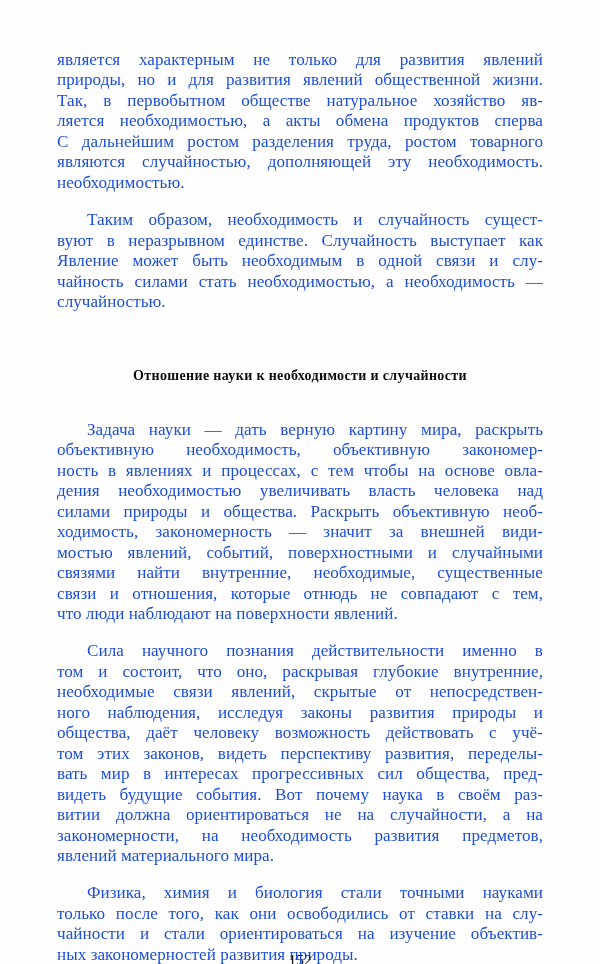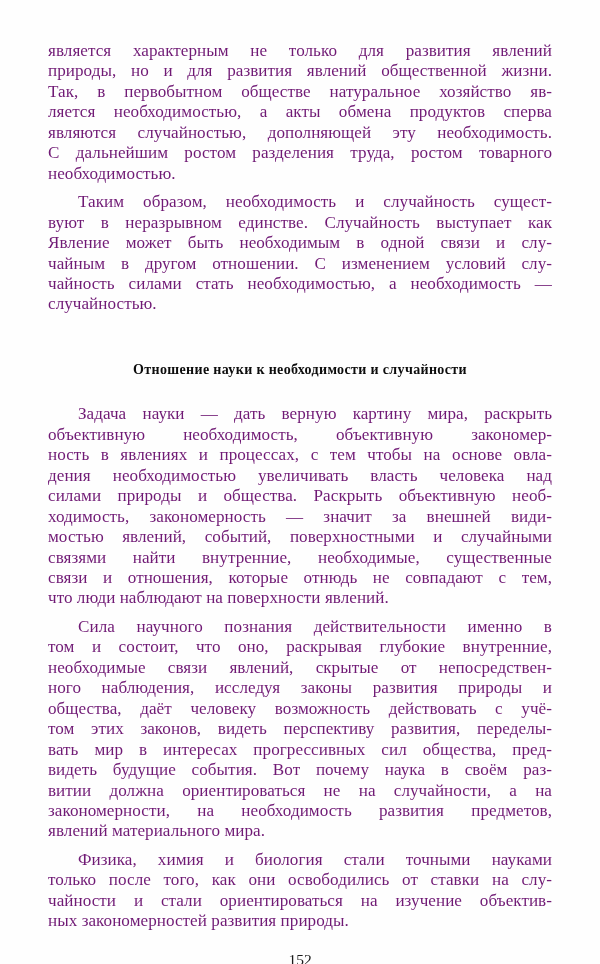--- a/index.html
+++ b/index.html
@@ -18,28 +18,28 @@
     font-family: "Liberation Serif", "DejaVu Serif", serif;
     color: #121212;
   }
   .text-column {
     position: absolute;
     left: 40px;
     top: 33px;
     width: 520px;
   }
   .para {
-    margin: 8px;
+    margin: 17px;
     font-size: 17.1px;
     line-height: 20.45px;
     text-align: justify;
     text-justify: inter-word;
     text-indent: 30px;
     hyphens: manual;
-    color: #701a75;
+    color: #1d4ed8;
     letter-spacing: 0.05px;
   }
   .para.first-block {
     text-indent: 0;
   }
   
   .para .ln {
     display: block;
     text-align: justify;
     text-align-last: justify;
@@ -79,30 +79,29 @@
 
 <div class="page">
 
   <div class="text-column">
 
     <p class="para first-block">
       <span class="ln">является характерным не только  для  развития  явлений</span>
       <span class="ln">природы, но и для развития явлений общественной жизни.</span>
       <span class="ln">Так, в первобытном обществе натуральное хозяйство яв-</span>
       <span class="ln">ляется необходимостью, а акты обмена продуктов сперва</span>
+      <span class="ln">С дальнейшим ростом разделения труда, ростом товарного</span>
       <span class="ln">являются случайностью, дополняющей эту необходимость.</span>
-      <span class="ln">С дальнейшим ростом разделения труда, ростом товарного</span>
       <span class="ln last">необходимостью.</span>
     </p>
 
     <p class="para first-block">
       <span class="ln indent">Таким образом, необходимость и случайность сущест-</span>
       <span class="ln">вуют в неразрывном единстве. Случайность выступает как</span>
       <span class="ln">Явление может быть необходимым в одной  связи  и  слу-</span>
-      <span class="ln">чайным в другом отношении. С изменением условий слу-</span>
       <span class="ln">чайность силами стать необходимостью, а необходимость —</span>
       <span class="ln last">случайностью.</span>
     </p>
 
     <div class="gap-before-heading"></div>
 
     <h2 class="section-heading">Отношение науки к необходимости и случайности</h2>
 
     <div class="gap-after-heading"></div>
 

